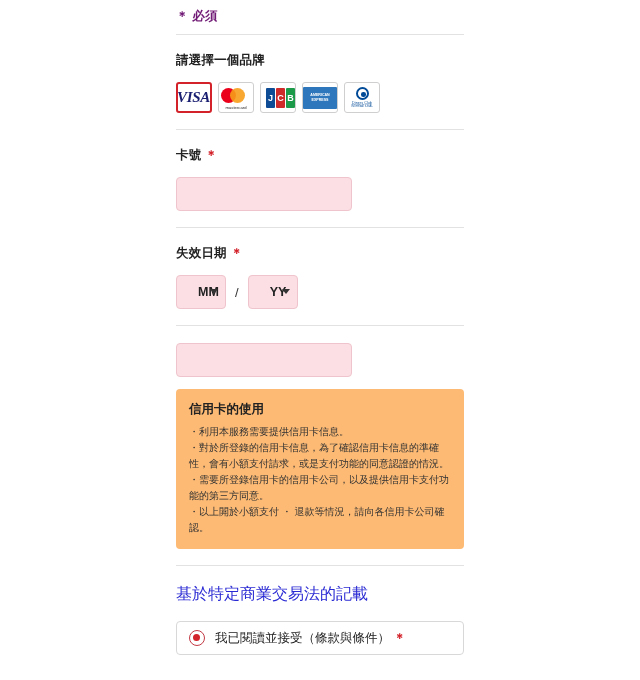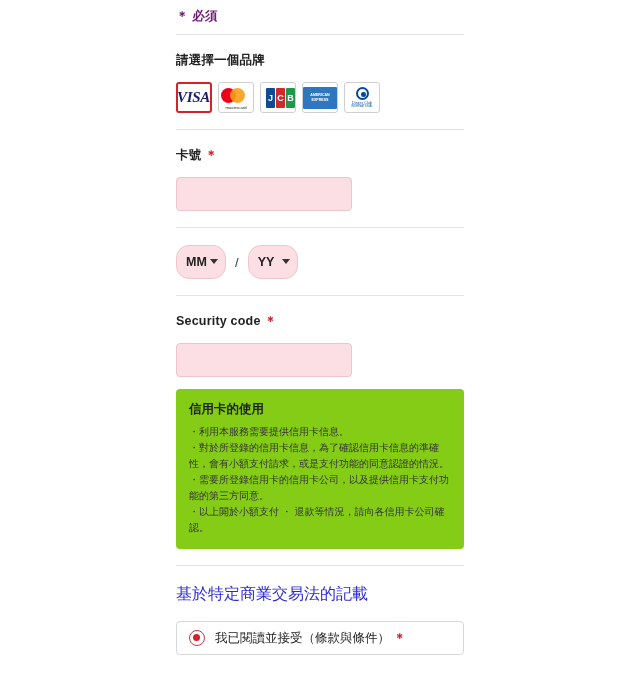--- a/index.html
+++ b/index.html
@@ -197,25 +197,26 @@
     display: flex;
     align-items: center;
     gap: 0;
   }
   .sel {
     position: relative;
     width: 50px;
     height: 34px;
     background: #fbdfe4;
     border: 1px solid #f0c4cc;
-    border-radius: 13px;
+    border-radius: 4px;
     box-sizing: border-box;
     display: flex;
     align-items: center;
     cursor: pointer;
+    padding-left: 12px;
   }
   .sel .v {
     font-size: 12.5px;
     font-weight: bold;
     color: #222;
     margin-left: 9px;
   }
   .sel .arrow {
     position: absolute;
     right: 7px;
@@ -225,21 +226,21 @@
     border-left: 4px solid transparent;
     border-right: 4px solid transparent;
     border-top: 5px solid #333;
   }
   .slash {
     font-size: 13px;
     color: #333;
     margin: 0 9px;
   }
   .notice {
-    background: #84cc16;
+    background: #fdba74;
     border-radius: 4px;
     padding: 12px 13px 13px 13px;
     box-sizing: border-box;
     width: 288px;
   }
   .notice-title {
     font-size: 12.5px;
     font-weight: bold;
     margin-bottom: 6px;
     color: #222;
@@ -342,39 +343,39 @@
     <div class="section">
       <div class="section-label">
         <span>卡號</span>
         <span class="star">＊</span>
       </div>
       <input class="text-input" type="text" value="" style="">
     </div>
     <div class="divider"></div>
 
     <div class="section">
+      <div class="section-label">
+        <span>失效日期</span>
+        <span class="star">＊</span>
+      </div>
       <div class="selects">
         <div class="sel">
           <span class="v">MM</span>
           <span class="arrow"></span>
         </div>
         <span class="slash">/</span>
         <div class="sel">
           <span class="v">YY</span>
           <span class="arrow"></span>
         </div>
       </div>
     </div>
     <div class="divider"></div>
 
     <div class="section">
-      <div class="section-label">
-        <span>Security code</span>
-        <span class="star">＊</span>
-      </div>
       <input class="text-input" type="text" value="" style="">
 
       <div class="notice mt12">
         <div class="notice-title">信用卡的使用</div>
         <div class="notice-item">・利用本服務需要提供信用卡信息。</div>
         <div class="notice-item">・對於所登錄的信用卡信息，為了確認信用卡信息的準確性，會有小額支付請求，或是支付功能的同意認證的情況。</div>
         <div class="notice-item">・需要所登錄信用卡的信用卡公司，以及提供信用卡支付功能的第三方同意。</div>
         <div class="notice-item">・以上閞於小額支付 ・ 退款等情況，請向各信用卡公司確認。</div>
       </div>
     </div>

